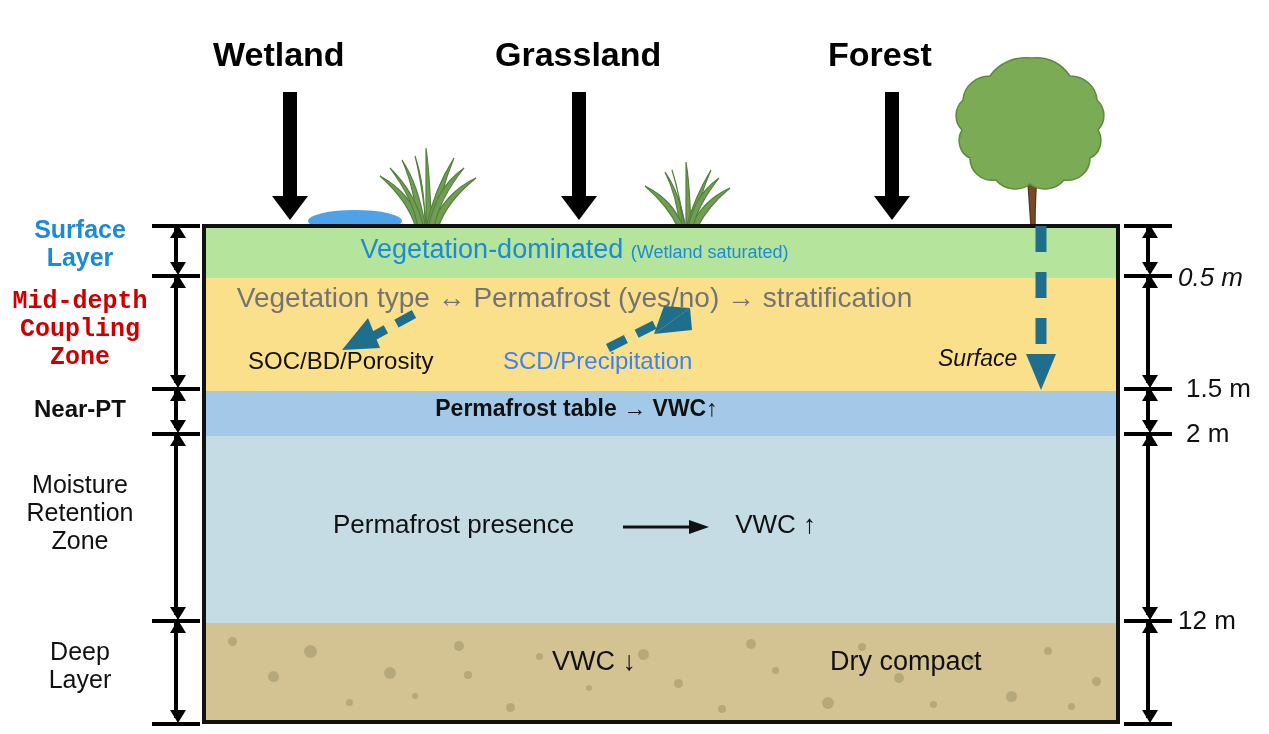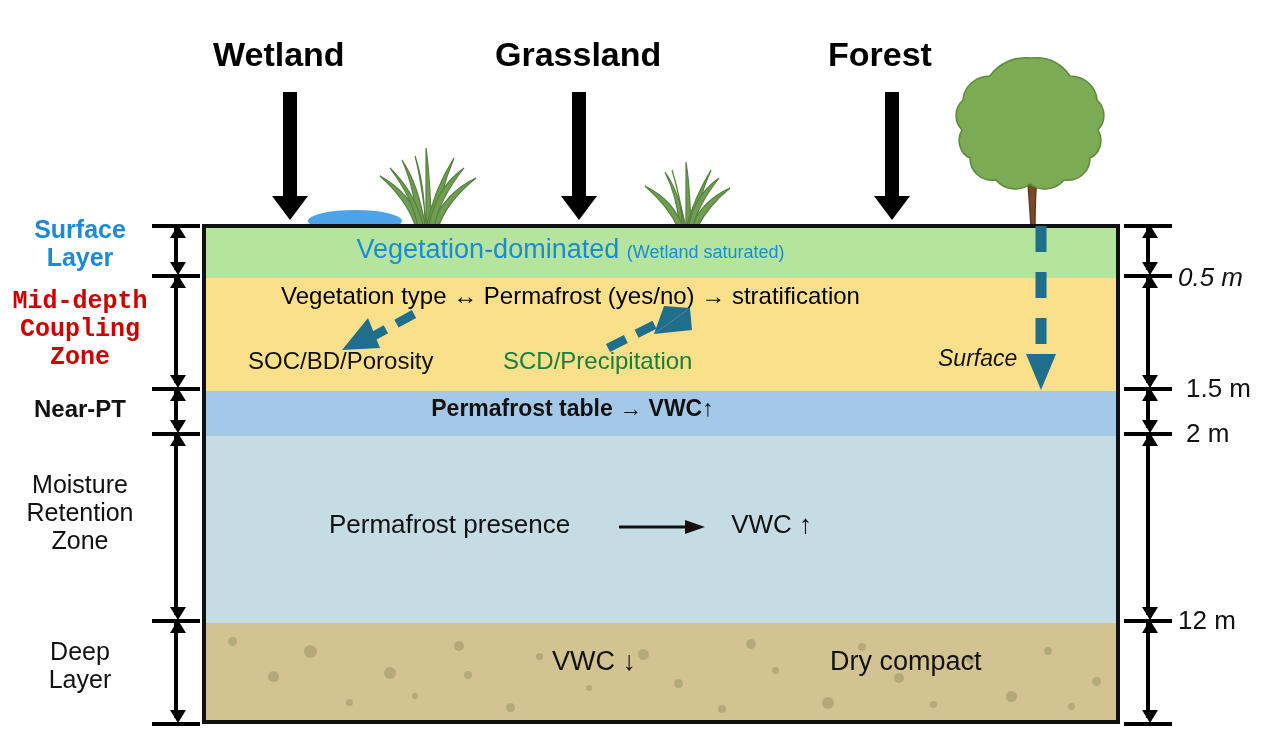--- a/index.html
+++ b/index.html
@@ -3,21 +3,21 @@
 <meta charset="utf-8">
 <style>
   html, body { margin:0; padding:0; }
   body {
     width:1269px; height:734px;
     background:#ffffff;
     font-family:"Liberation Sans", sans-serif;
     overflow:hidden;
     position:relative;
   }
-  #stage { position:absolute; left:0; top:0; width:1141px; height:734px; }
+  #stage { position:absolute; left:0; top:0; width:1141px; height:734px;padding-left:8px; }
 
   
   .column {
     position:absolute; left:202px; top:224px;
     width:918px; height:500px;
     border:4px solid #111; box-sizing:border-box;
     background:#fff;
   }
   .layer { position:absolute; left:0; width:100%; box-sizing:border-box; }
   .lyr-surface { top:0;     height:50px;  background:#b5e59c; }
@@ -31,24 +31,24 @@
 
   
   .ctxt { position:absolute; white-space:nowrap; }
   .t-veg {
     left:0; right:0; top:234px; text-align:center;
     color:#1c8ad6; font-size:27px;
   }
   .t-veg .small { font-size:18px; }
   .t-coupling {
     left:0; right:0; top:282px; text-align:center;
-    color:#000000; font-size:24px;
+    color:#737373; font-size:28px;
   }
   .t-soc  { left:248px; top:347px; font-size:24px; color:#111; }
-  .t-scd  { left:503px; top:347px; font-size:24px; color:#15803d; }
+  .t-scd  { left:503px; top:347px; font-size:24px; color:#3b82f6; }
   .t-leach{ left:938px; top:345px; font-size:23px; color:#111; font-style:italic; }
   .t-pt {
     left:4px; right:0; top:395px; text-align:center;
     color:#111; font-size:23px; font-weight:bold;
   }
   .t-pf   { left:0; right:0; top:509px; text-align:center; font-size:26px; color:#111;}
   .t-vwc  { left:552px; top:646px; font-size:27px; color:#111; }
   .t-dry  { left:830px; top:646px; font-size:27px; color:#111; }
 
   

